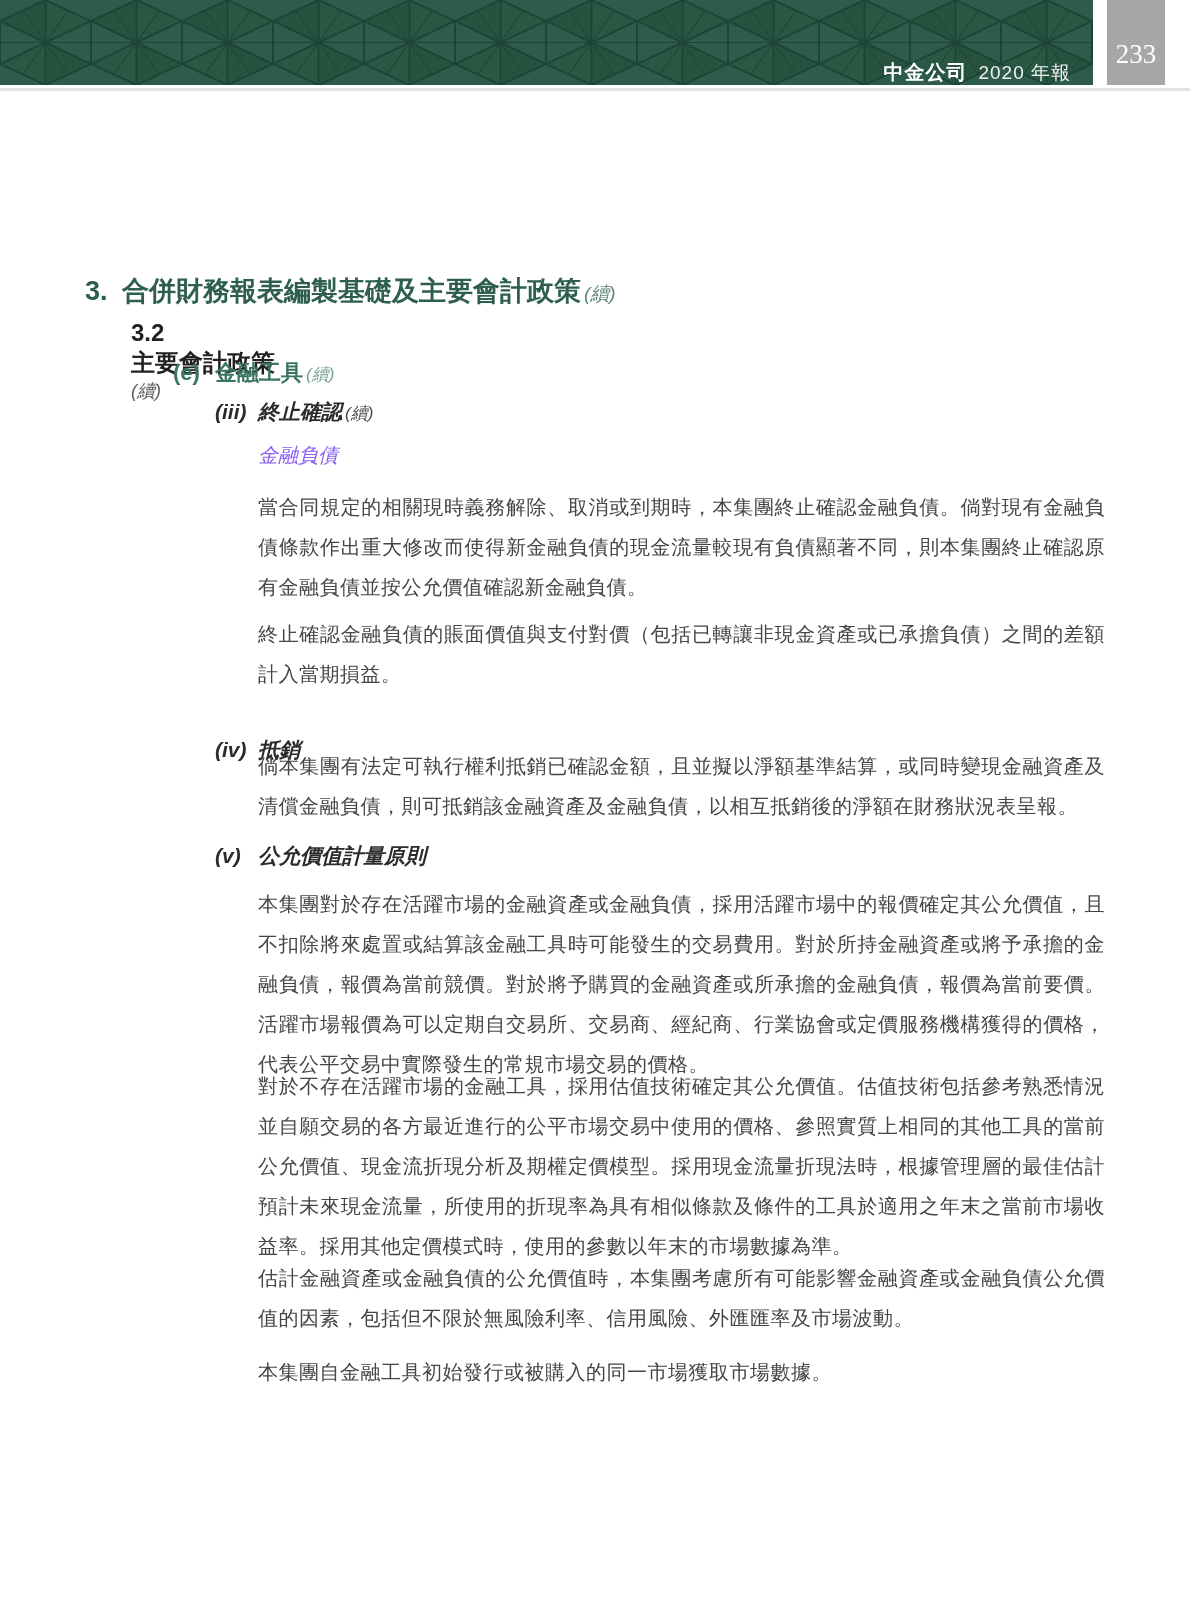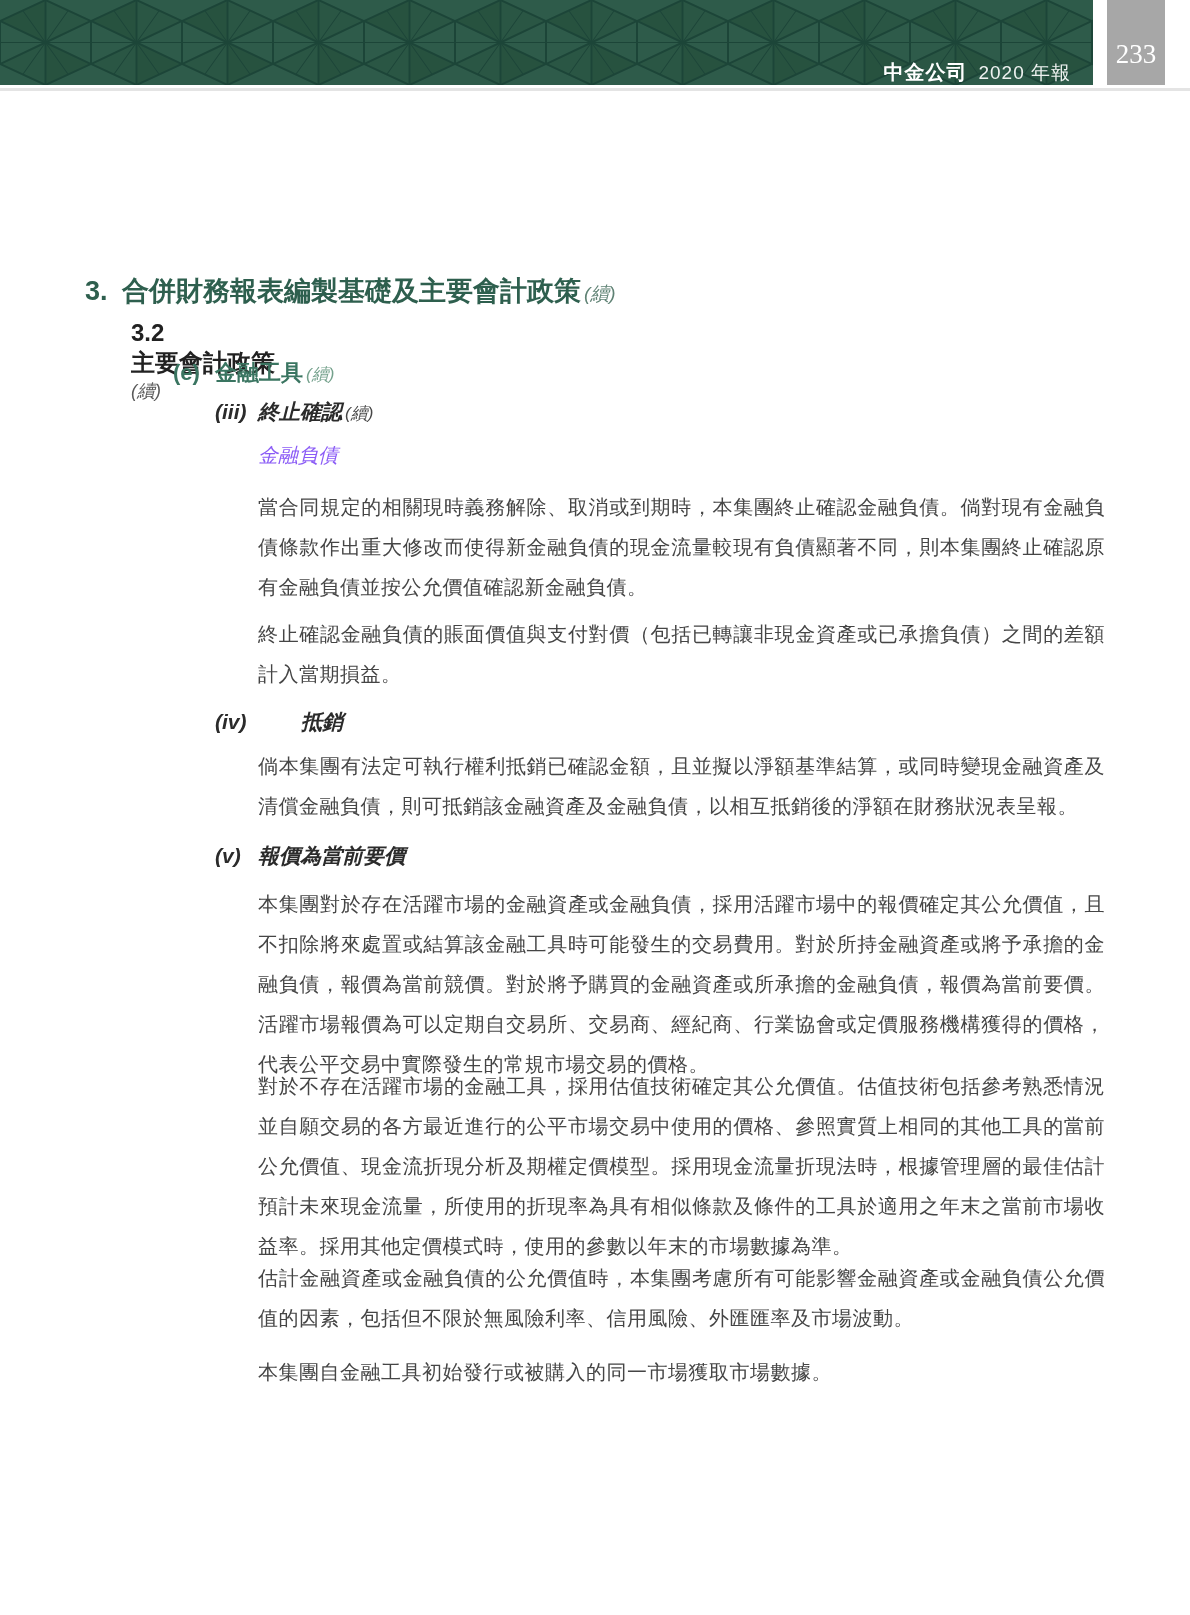--- a/index.html
+++ b/index.html
@@ -41,21 +41,21 @@
   .h2 .cont { font-size:18px; color:#595959; }
 
   .h3 { left:173px; top:358px; font-size:22px; font-weight:bold; color:#3a7561; }
   .h3 .num { width:42px; }
   .h3 .cont { font-size:17px; color:#74a18c; }
 
   .h4 { left:215px; font-size:21px; font-weight:bold; font-style:italic; color:#2b2b2b; }
   .h4 .num { width:43px; }
   .h4 .cont { font-size:17px; color:#474747; }
   .h4-iii { top:398px; }
-  .h4-iv  { top:708px;gap:43px; }
+  .h4-iv  { top:736px; }
   .h4-v   { top:842px; }
 
   .sub-label { position:absolute; left:258px; top:442px; font-size:20px; font-style:italic; color:#8b5cf6; }
 
   
   .para {
     position:absolute; left:258px; width:847px;
     font-size:20px; line-height:40px; letter-spacing:.5px;
     color:#454545; text-align:justify; margin:0;
   }
@@ -138,21 +138,21 @@
 
   <div class="hrow h4 h4-iv">
     <span class="num">(iv)</span>
     <span>抵銷</span>
   </div>
 
   <p class="para p3">倘本集團有法定可執行權利抵銷已確認金額，且並擬以淨額基準結算，或同時變現金融資產及清償金融負債，則可抵銷該金融資產及金融負債，以相互抵銷後的淨額在財務狀況表呈報。</p>
 
   <div class="hrow h4 h4-v">
     <span class="num">(v)</span>
-    <span>報價為當前要價</span>
+    <span>公允價值計量原則</span>
   </div>
 
   <p class="para p4">本集團對於存在活躍市場的金融資產或金融負債，採用活躍市場中的報價確定其公允價值，且不扣除將來處置或結算該金融工具時可能發生的交易費用。對於所持金融資產或將予承擔的金融負債，報價為當前競價。對於將予購買的金融資產或所承擔的金融負債，報價為當前要價。活躍市場報價為可以定期自交易所、交易商、經紀商、行業協會或定價服務機構獲得的價格，代表公平交易中實際發生的常規市場交易的價格。</p>
   <p class="para p5">對於不存在活躍市場的金融工具，採用估值技術確定其公允價值。估值技術包括參考熟悉情況並自願交易的各方最近進行的公平市場交易中使用的價格、參照實質上相同的其他工具的當前公允價值、現金流折現分析及期權定價模型。採用現金流量折現法時，根據管理層的最佳估計預計未來現金流量，所使用的折現率為具有相似條款及條件的工具於適用之年末之當前市場收益率。採用其他定價模式時，使用的參數以年末的市場數據為準。</p>
   <p class="para p6">估計金融資產或金融負債的公允價值時，本集團考慮所有可能影響金融資產或金融負債公允價值的因素，包括但不限於無風險利率、信用風險、外匯匯率及市場波動。</p>
   <p class="para p7">本集團自金融工具初始發行或被購入的同一市場獲取市場數據。</p>
 
 </div>
 
 </body></html>

